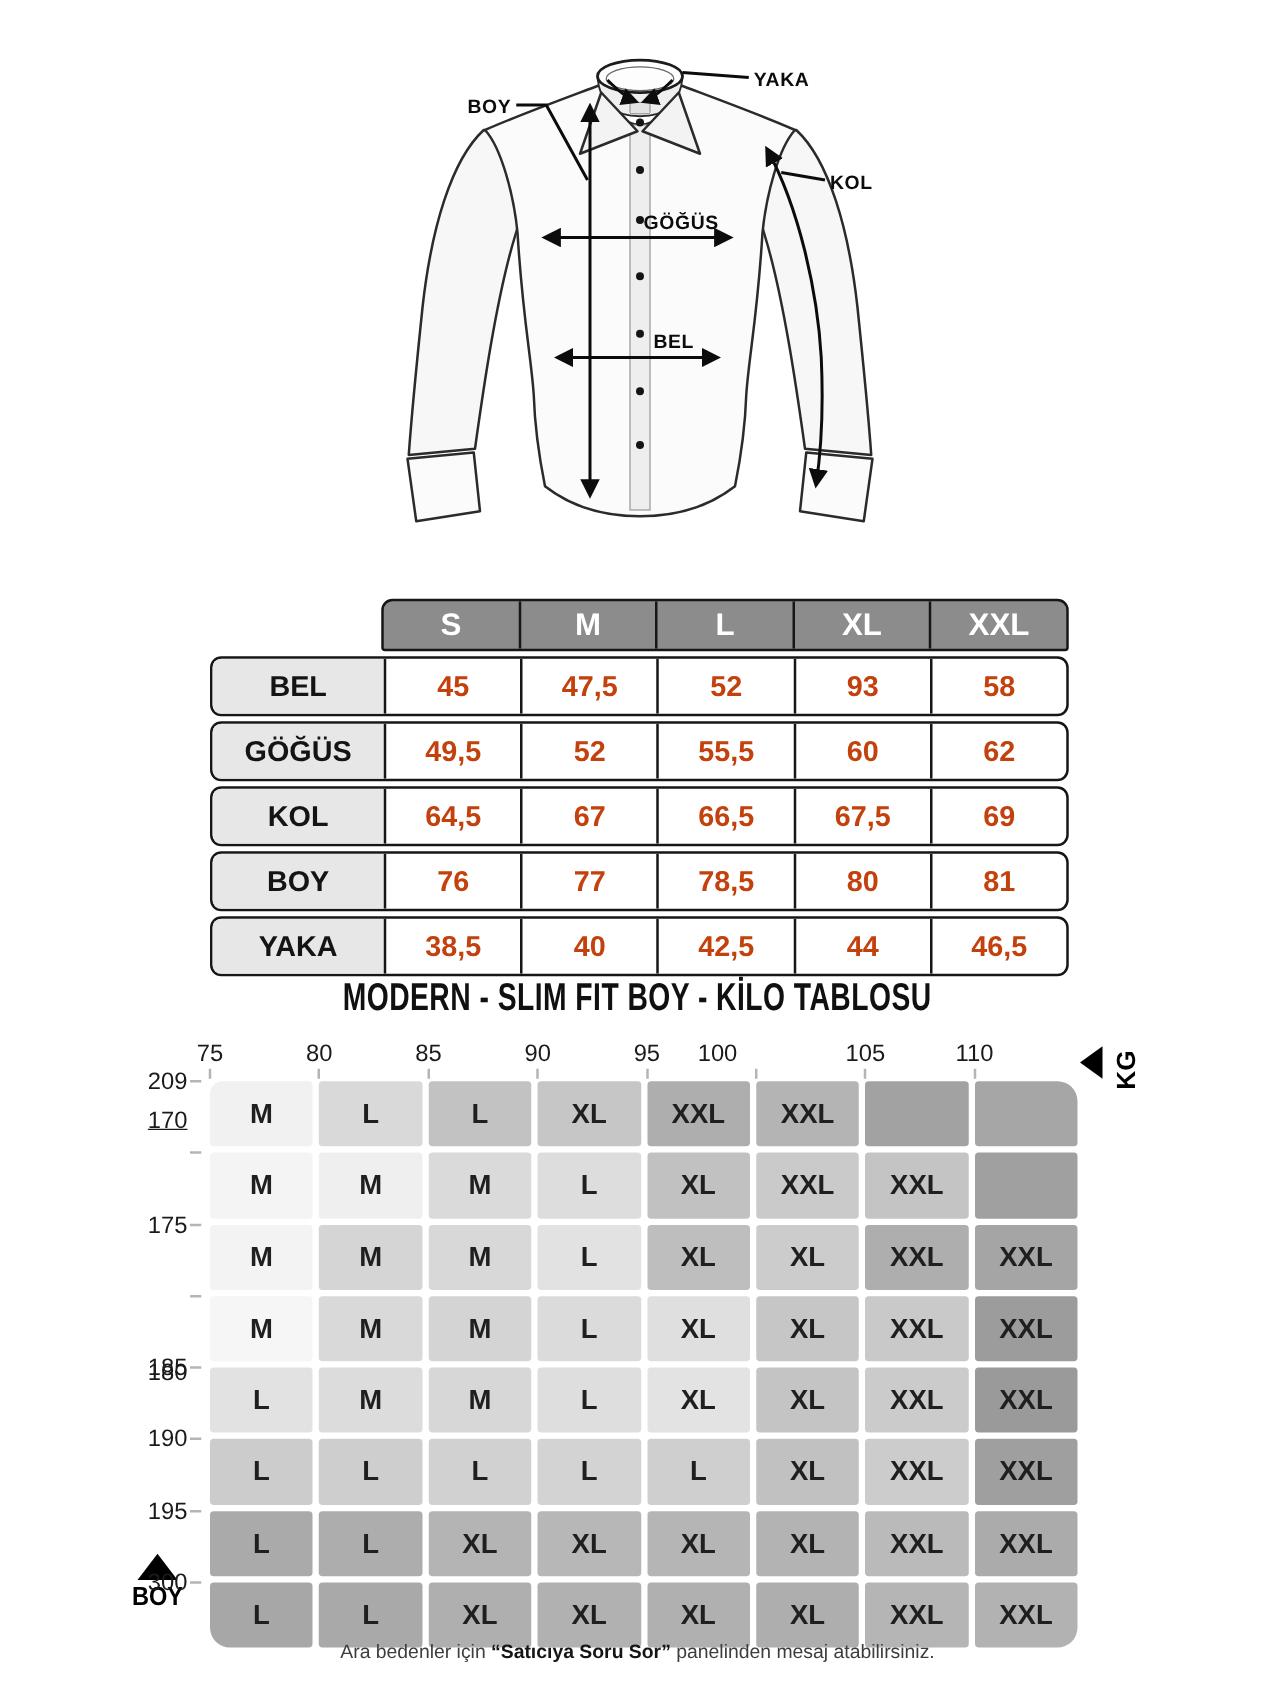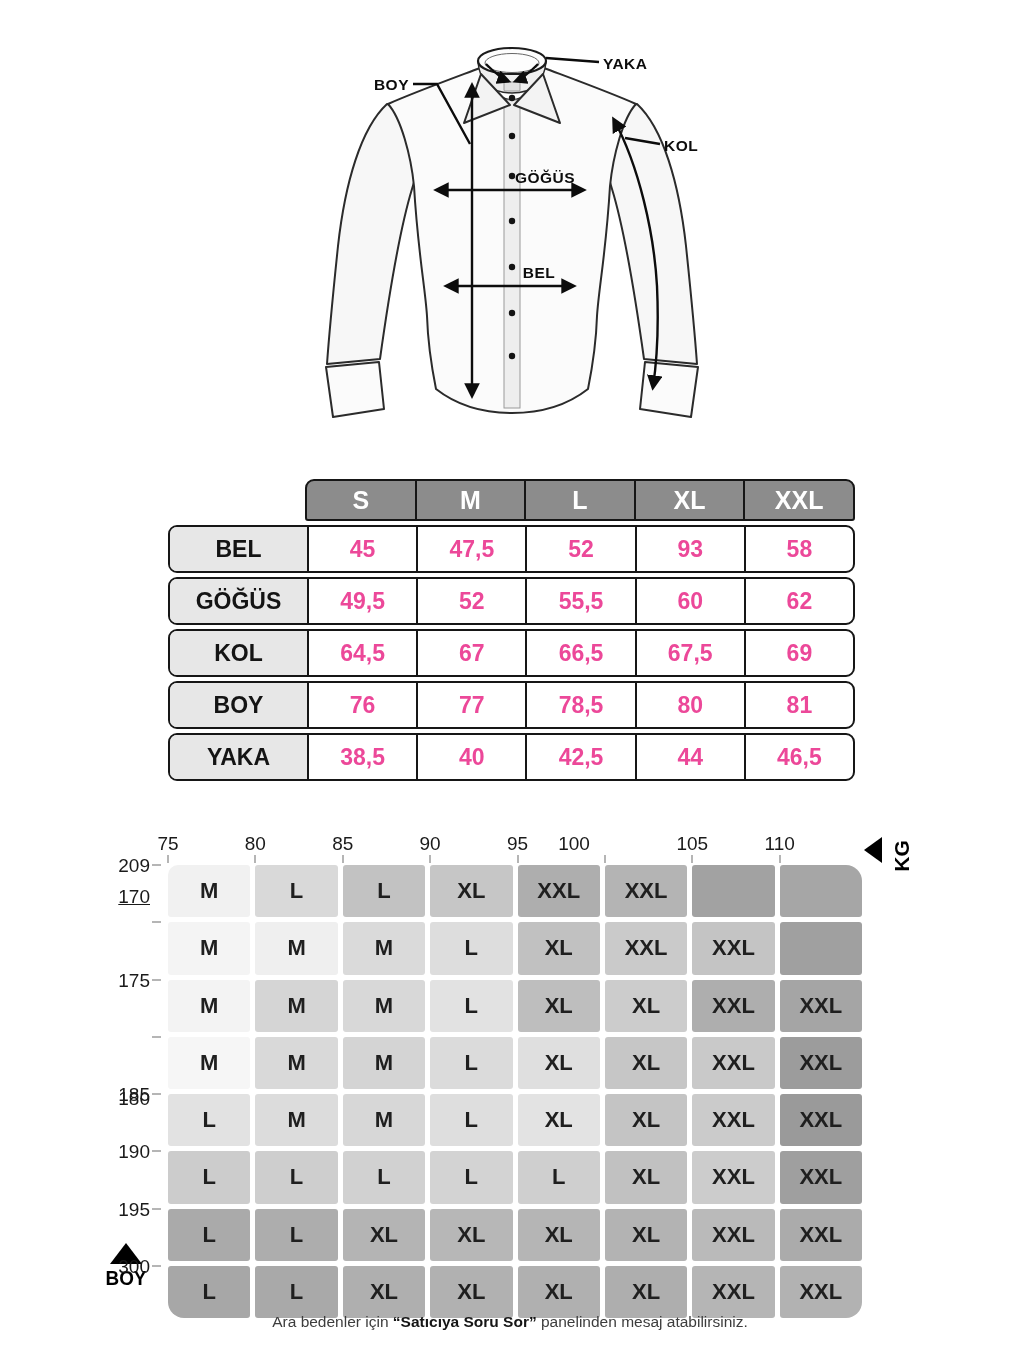--- a/index.html
+++ b/index.html
@@ -17,21 +17,21 @@
   .st-header{display:flex;margin-left:137px;height:38px;background:#8c8c8c;
              border:2.5px solid #161616;border-radius:9px 9px 3px 3px;overflow:hidden;margin-bottom:4px;}
   .st-header .hc{flex:1;display:flex;align-items:center;justify-content:center;
                  color:#fff;font-size:25px;font-weight:700;border-left:2.5px solid #161616;}
   .st-header .hc:first-child{border-left:none;}
   .strow{display:flex;height:44px;border:2.5px solid #161616;border-radius:9px;
          overflow:hidden;background:#fff;margin-bottom:4px;}
   .stlabel{width:137px;flex:0 0 137px;background:#e7e7e7;display:flex;align-items:center;
            justify-content:center;font-size:23px;font-weight:700;color:#141414;}
   .stcell{flex:1;display:flex;align-items:center;justify-content:center;
-          font-size:23px;font-weight:700;color:#ec4899;border-left:2.5px solid #161616;}
+          font-size:23px;font-weight:700;color:#c2410c;border-left:2.5px solid #161616;}
 
   
   .matrix{position:absolute;left:168px;top:865px;width:694px;height:453px;display:grid;
           grid-template-columns:repeat(8,1fr);grid-template-rows:repeat(8,1fr);gap:5px;}
   .mcell{display:flex;align-items:center;justify-content:center;font-size:22px;
          font-weight:600;color:#1f1f1f;border-radius:3px;}
   .mcell.tl{border-top-left-radius:10px;} .mcell.tr{border-top-right-radius:16px;}
   .mcell.bl{border-bottom-left-radius:16px;} .mcell.br{border-bottom-right-radius:16px;}
 
   .tick-label{position:absolute;font-size:19px;color:#1a1a1a;}
@@ -166,20 +166,23 @@
           <div class="stlabel">YAKA</div>
           <div class="stcell">38,5</div>
           <div class="stcell">40</div>
           <div class="stcell">42,5</div>
           <div class="stcell">44</div>
           <div class="stcell">46,5</div>
         </div>
       </div>
   </div>
 
+  <div class="title" id="title2">
+    <span>MODERN - SLIM FIT BOY - KİLO TABLOSU</span>
+  </div>
 
   <div class="kg-arrow"></div>
   <div class="kg-text">KG</div>
 
   <div class="matrix">
       <div class="mcell tl" style="background: rgb(241, 241, 241);">M</div>
       <div class="mcell" style="background: rgb(217, 217, 217);">L</div>
       <div class="mcell" style="background: rgb(194, 194, 194);">L</div>
       <div class="mcell" style="background: rgb(198, 198, 198);">XL</div>
       <div class="mcell" style="background: rgb(174, 174, 174);">XXL</div>

